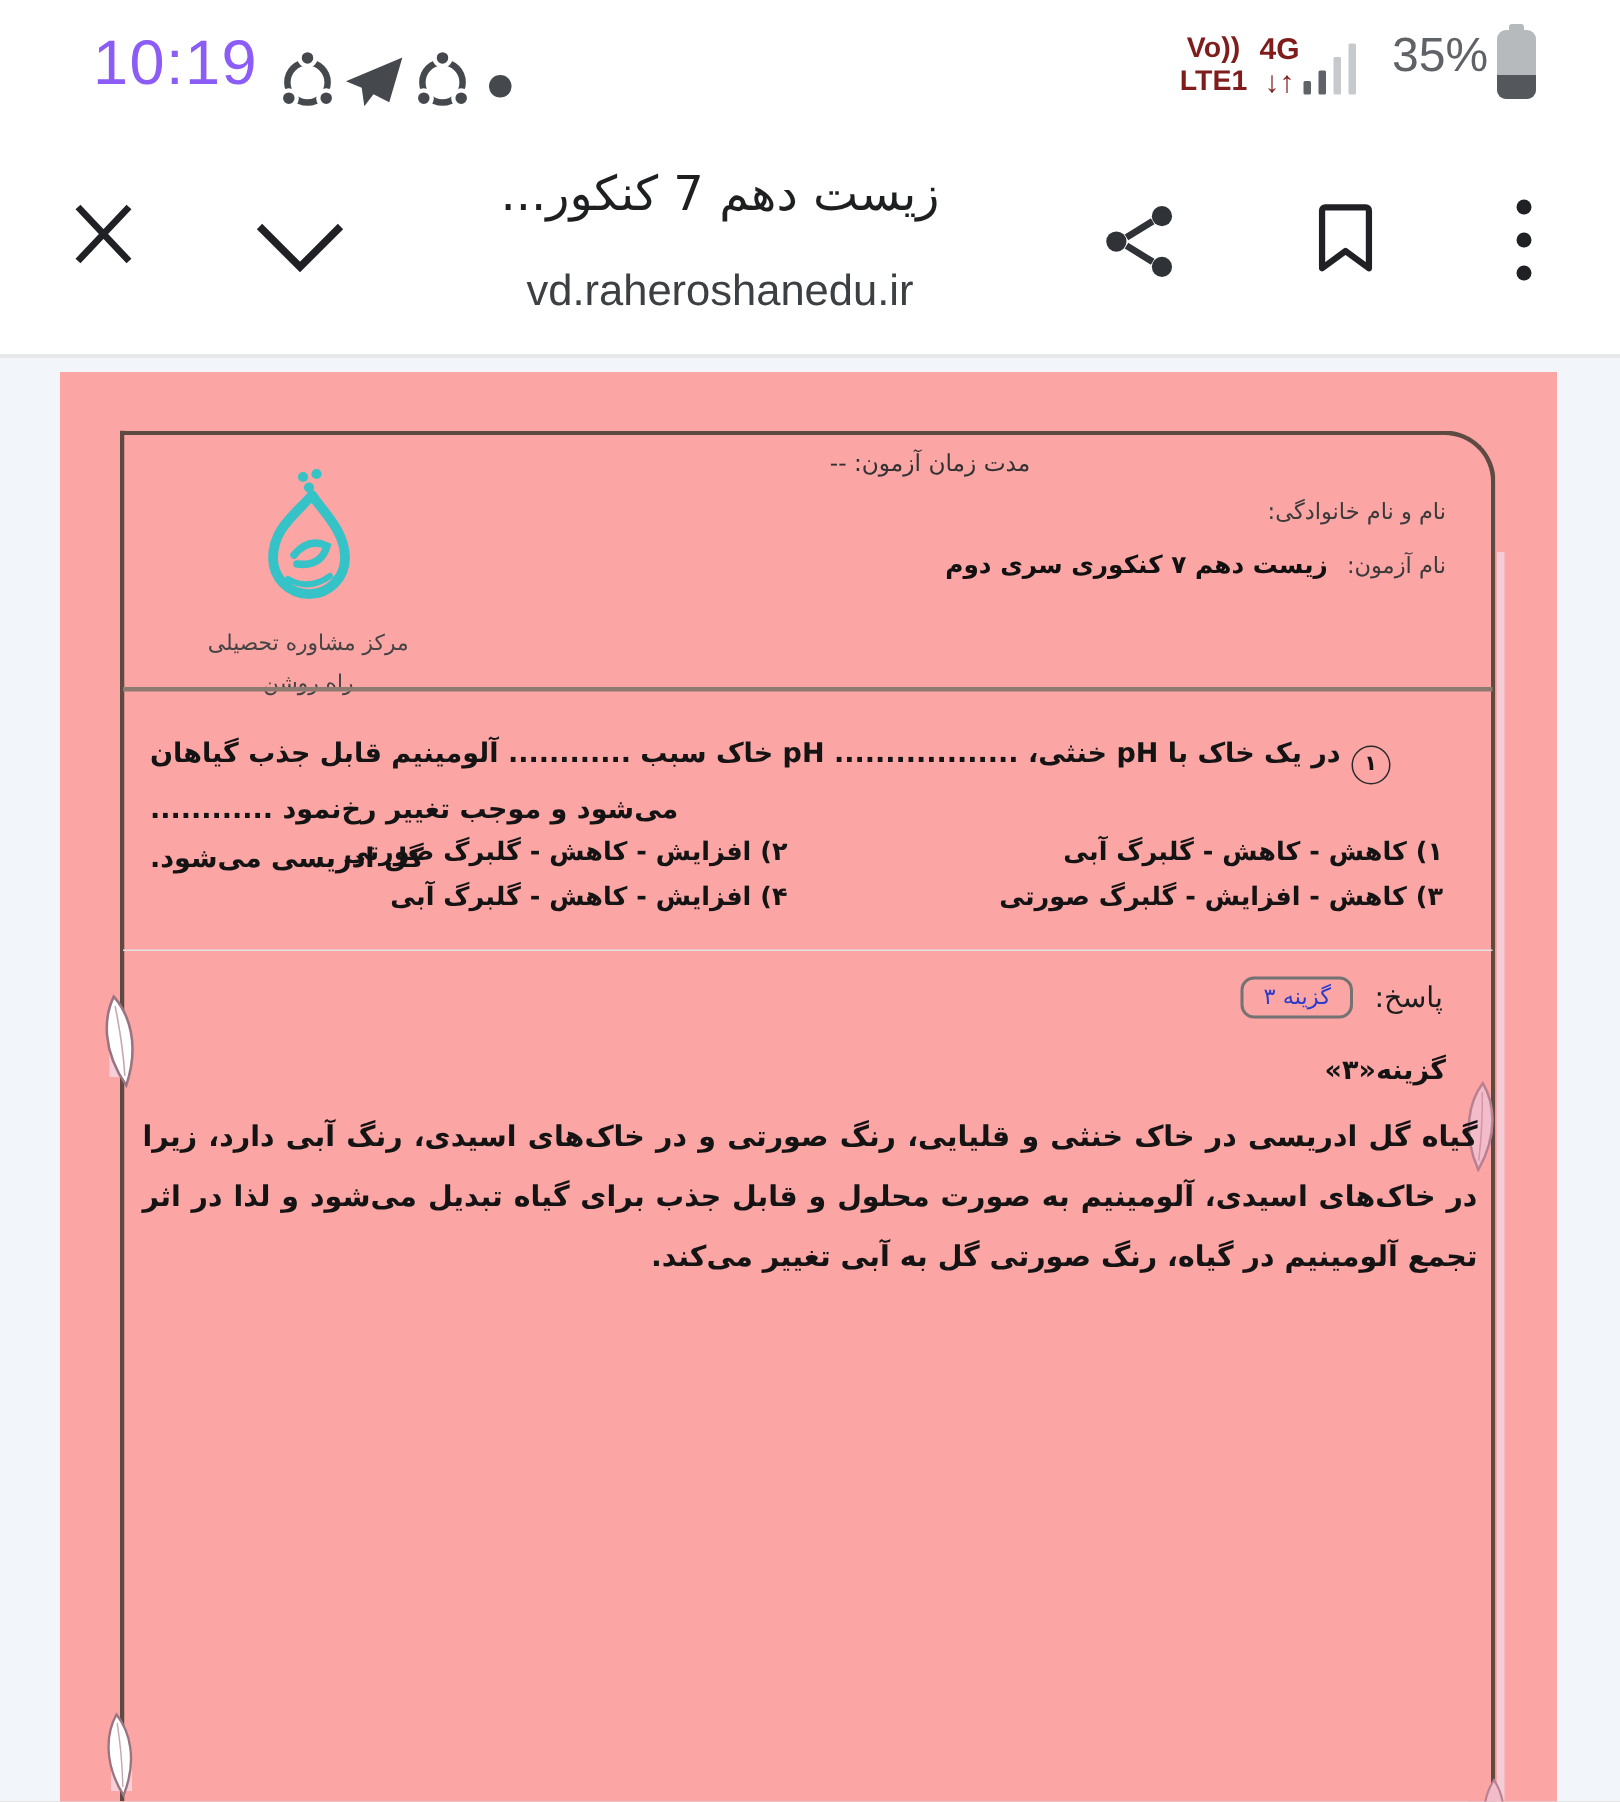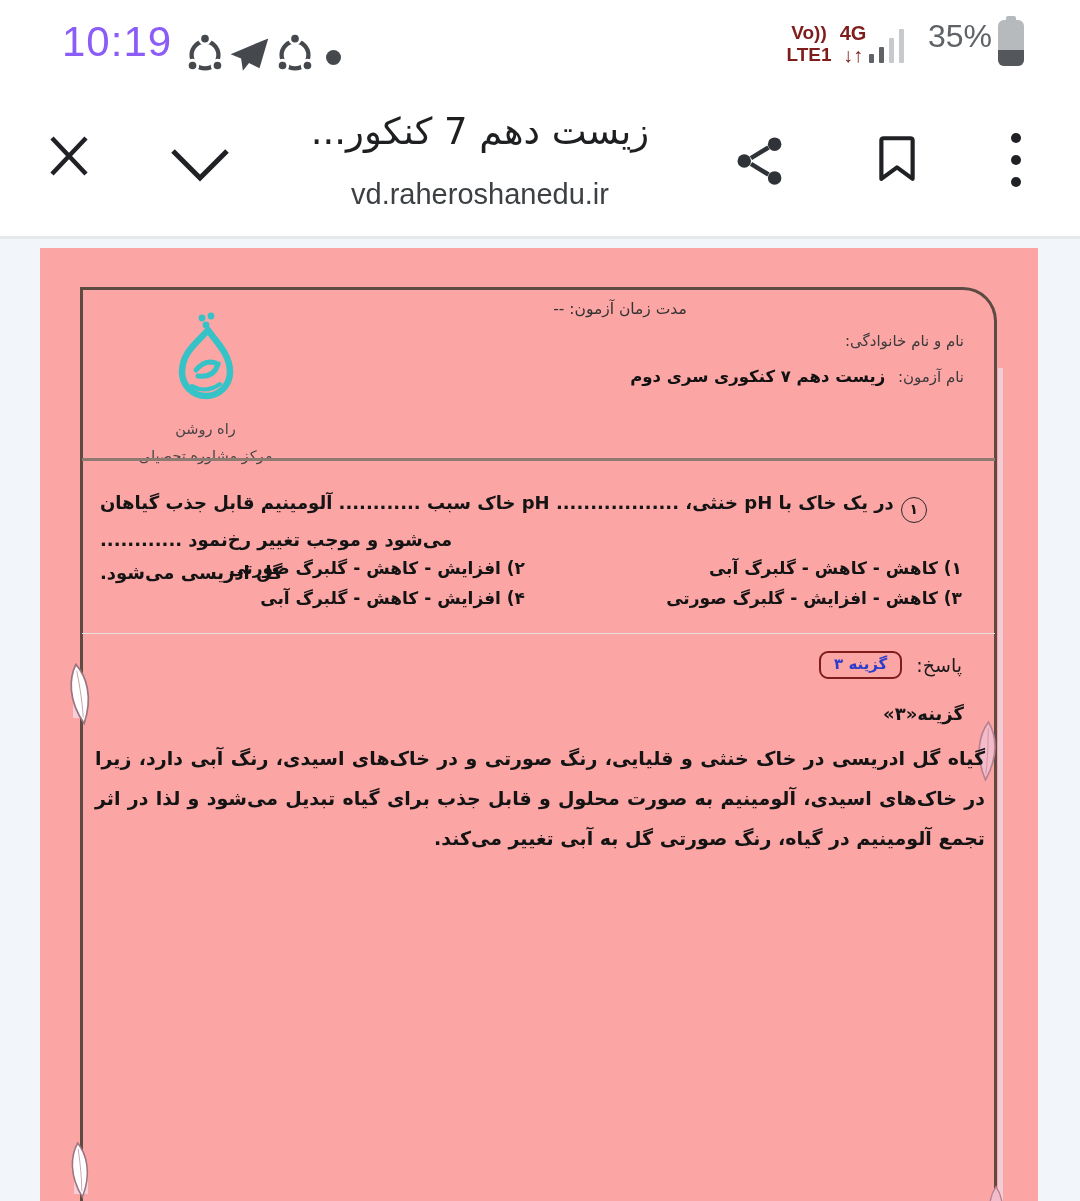--- a/index.html
+++ b/index.html
@@ -15,21 +15,21 @@
             border-radius:50%; background:#45494d; }
   .stack { position:absolute; text-align:center; font-family:"Liberation Sans", sans-serif;
            font-weight:bold; color:#7f1d1d; line-height:22px; }
   .pct { position:absolute; left:908px; top:18px; font-size:32px; color:#5f6368;
          font-family:"Liberation Sans", sans-serif;margin-left:20px; }
 
   
   .browserbar { position:absolute; left:0; top:90px; width:1080px; height:146px; background:#fff; }
   .bb-icon { position:absolute; cursor:pointer; }
   .bb-title { position:absolute; left:280px; top:20px; width:400px; text-align:center;
-              font-size:37px; color:#1d1f21; direction:rtl; }
+              font-size:32px; color:#1d1f21; direction:rtl; }
   .bb-url  { position:absolute; left:280px; top:88px; width:400px; text-align:center;
              font-size:29px; color:#3c4043; font-family:"Liberation Sans", sans-serif; }
   .chrome-divider { position:absolute; left:0; top:236px; width:1080px; height:3px; background:#e6e8eb; }
 
   
   .viewport { position:absolute; left:0; top:239px; width:1080px; height:962px; background:#f2f5f9; }
   .page { position:absolute; left:40px; top:9px; width:998px; height:953px; background:#fca5a5; overflow:hidden; }
 
   .frame { position:absolute; left:40px; top:39px; width:917px; height:914px;
            border-top:3px solid #5d4a42; border-left:3px solid #5d4a42; border-right:3px solid #5d4a42;
@@ -63,22 +63,22 @@
   .opt { position:absolute; direction:rtl; text-align:right; font-size:17px; font-weight:bold; color:#141414; }
   .opt1 { right:76px;  top:310px; }
   .opt2 { right:513px; top:310px; }
   .opt3 { right:76px;  top:340px; }
   .opt4 { right:513px; top:340px; }
 
   
   .answer-row { position:absolute; right:76px; top:403px; direction:rtl; display:flex;
                 align-items:center; gap:14px; }
   .answer-label { font-size:19px; color:#1c1c1c; }
-  .answer-badge { border:2px solid #7f1d1d; border-radius:9px; padding:2px 13px 4px;
-                  font-size:15px; font-weight:bold; color:#2b3ccc; }
+  .answer-badge { border:2px solid #737373; border-radius:9px; padding:2px 13px 4px;
+                  font-size:15px; font-weight:normal; color:#2b3ccc; }
   .answer-title { position:absolute; right:74px; top:455px; direction:rtl;
                   font-size:18px; font-weight:bold; color:#141414; }
   .explanation { position:absolute; right:53px; left:55px; top:490px; direction:rtl;
                  text-align:justify; font-size:19px; font-weight:600; color:#141414; line-height:40px; }
 </style>
 </head>
 <body>
 
 <div class="statusbar">
   <div class="time">10:19</div>
@@ -187,22 +187,22 @@
     <div class="logo-wrap">
       <svg width="76" height="92" viewBox="0 0 76 92">
         <circle cx="34" cy="6" r="3.4" fill="#35c3c7"></circle>
         <circle cx="43" cy="4" r="3.4" fill="#35c3c7"></circle>
         <circle cx="38" cy="13" r="3.4" fill="#35c3c7"></circle>
         <path d="M40 18 C30 30 14 40 14 60 a24 24 0 1 0 48 0 C62 42 48 30 40 18 Z" fill="none" stroke="#35c3c7" stroke-width="6.5" stroke-linejoin="round"></path>
         <path d="M28 58 q10 -12 22 -6 q-4 14 -20 12" fill="none" stroke="#35c3c7" stroke-width="5" stroke-linecap="round"></path>
         <path d="M24 74 q14 8 28 -2" fill="none" stroke="#35c3c7" stroke-width="4" stroke-linecap="round"></path>
       </svg>
       <div class="logo-caption">
+        <div>مرکز مشاوره تحصیلی</div>
         <div>راه روشن</div>
-        <div>مرکز مشاوره تحصیلی</div>
       </div>
     </div>
 
     <div class="divider1"></div>
 
     <div class="question">
       <div>
         <span class="qnum">۱</span><span>در یک خاک با pH خنثی، .................. pH خاک سبب ............ آلومینیم قابل جذب گیاهان می‌شود و موجب تغییر رخ‌نمود ............</span>
       </div>
       <div class="qline2">گل ادریسی می‌شود.</div>

